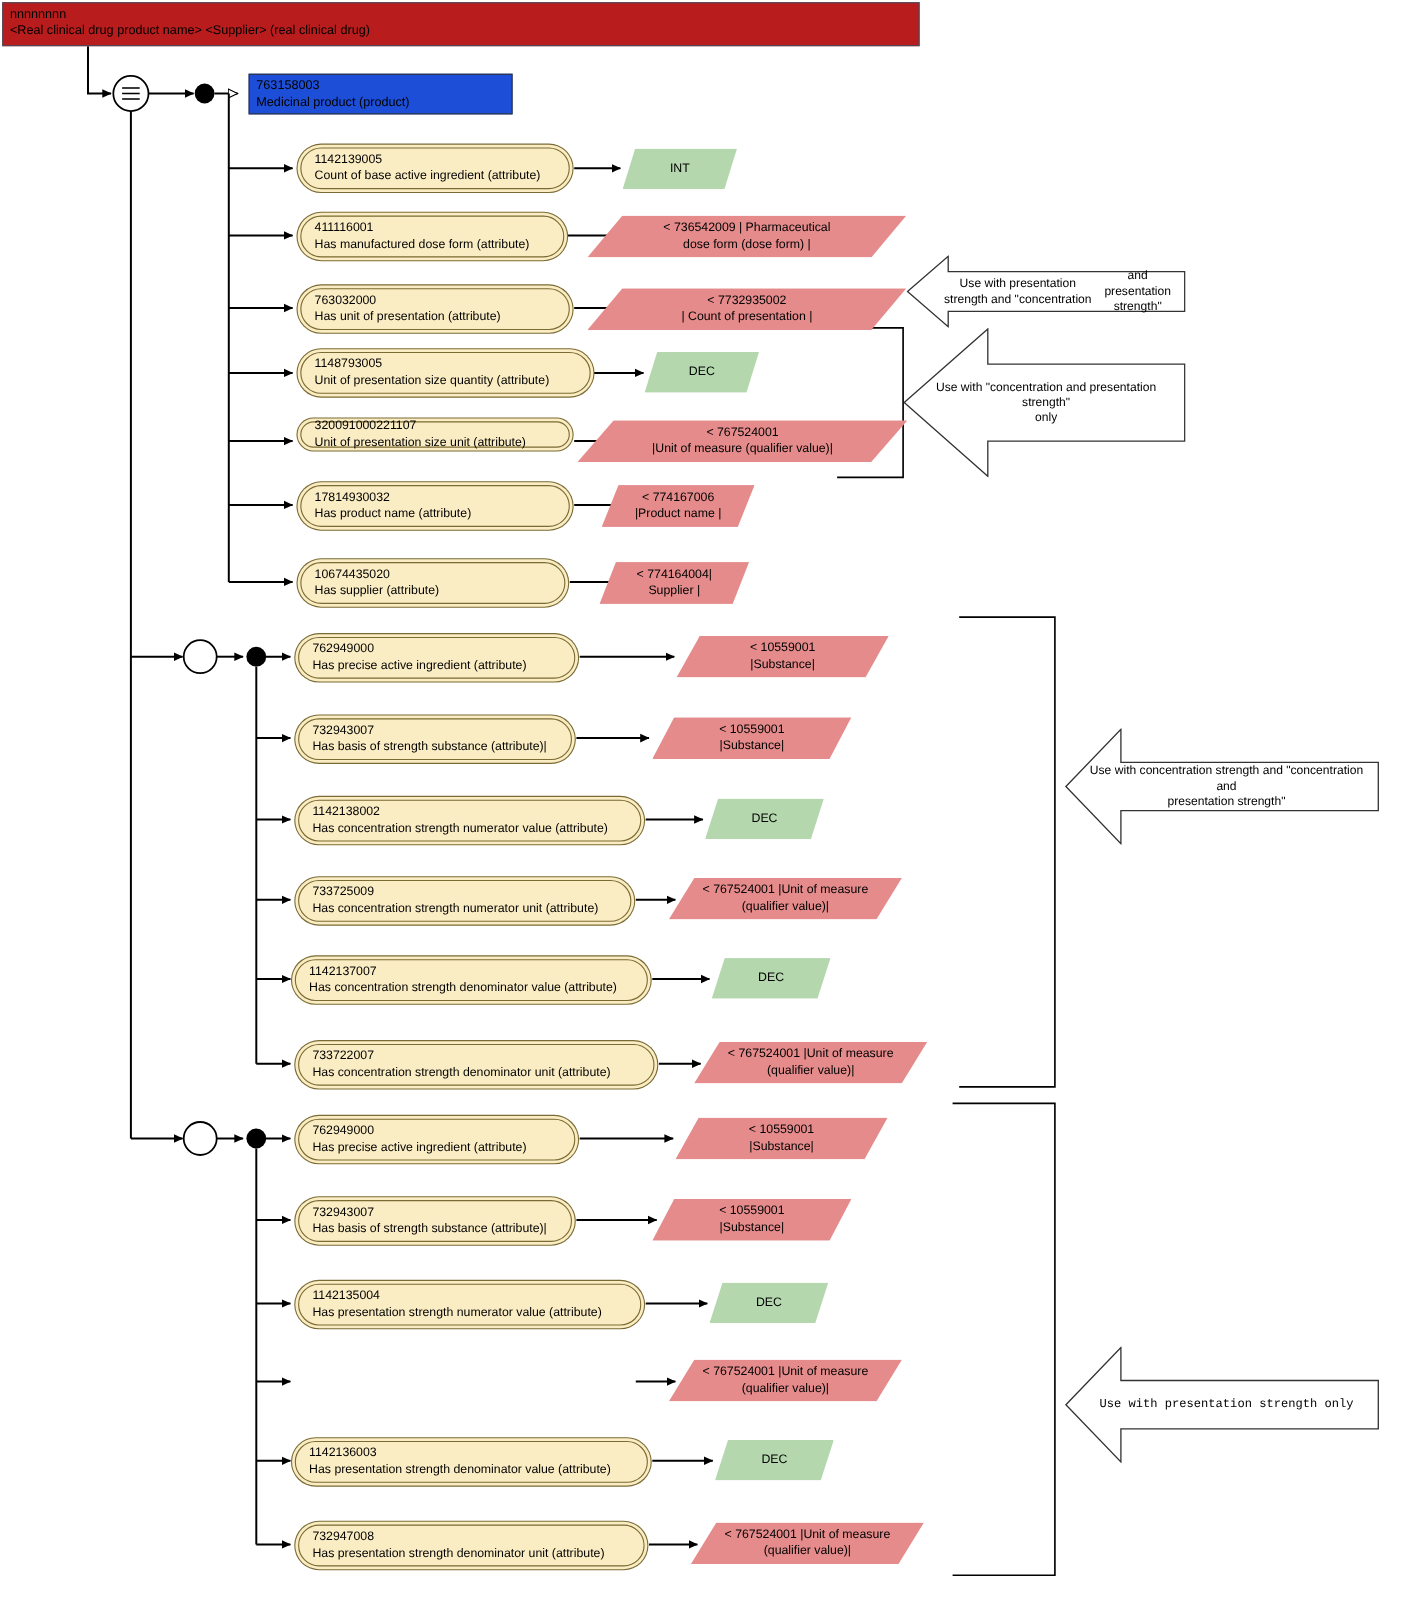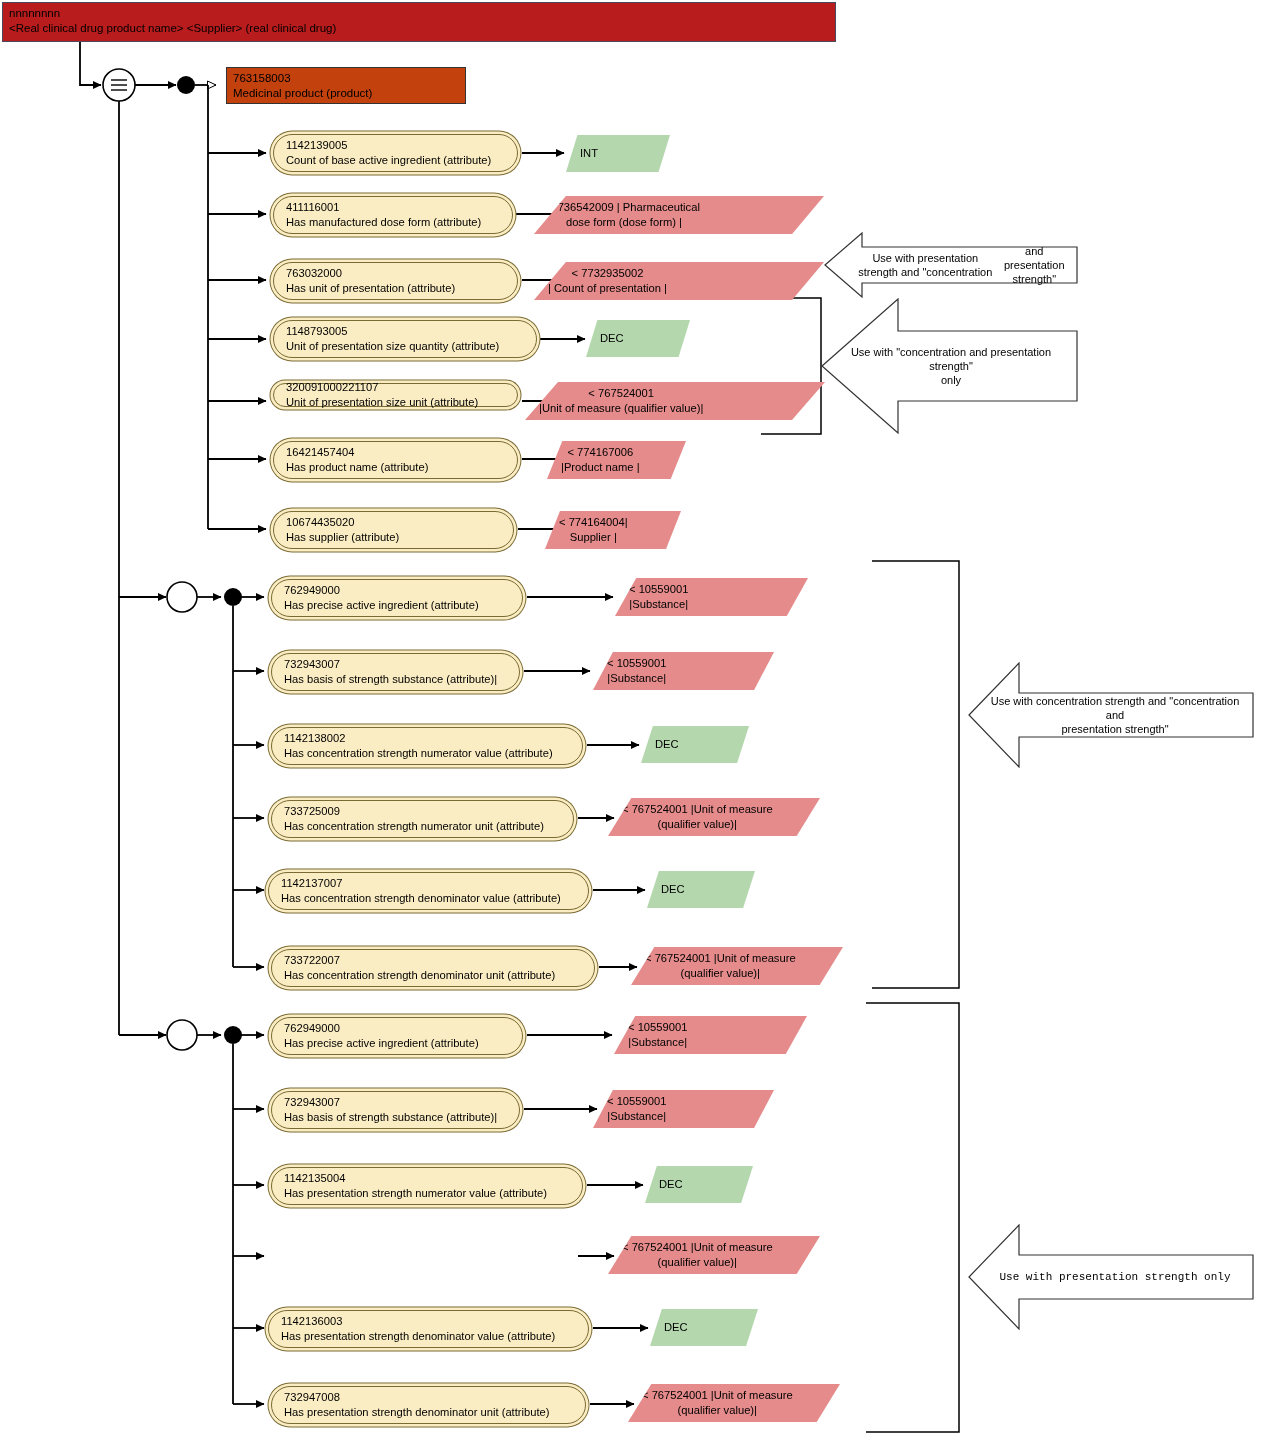--- a/index.html
+++ b/index.html
@@ -30,21 +30,21 @@
     border: 1.5px solid #4a4a5c;
     box-sizing: border-box;
     padding: 3px 6px;
     font-size: 11.5px;
     line-height: 15px;
     color: #000;
   }
   
   .concept-box {
     position: absolute;
-    background: #c2410c;
+    background: #1d4ed8;
     border: 1px solid #333;
     box-sizing: border-box;
     padding: 3px 6px;
     font-size: 11.5px;
     line-height: 15px;
   }
   
   .attr-box {
     position: absolute;
     background: #fbedc3;
@@ -60,21 +60,21 @@
     justify-content: center;
   }
   .attr-box .code { display: block; }
   .attr-box .term { display: block; }
   
   .range {
     position: absolute;
     box-sizing: border-box;
     display: flex;
     align-items: center;
-    justify-content: flex-start;
+    justify-content: center;
     text-align: center;
     font-size: 11.2px;
     line-height: 15px;
     padding: 0 14px;
     clip-path: polygon(11% 0%, 100% 0%, 89% 100%, 0% 100%);
   }
   .range .inner {
     position: relative;
     z-index: 2;
   }
@@ -221,21 +221,21 @@
   </div>
   <div class="attr-box" style="left:273px; top:320px; width:264px; height:38px;">
     <span class="code">1148793005</span>
     <span class="term">Unit of presentation size quantity (attribute)</span>
   </div>
   <div class="attr-box" style="left:273px; top:383px; width:245px; height:24px;">
     <span class="code">320091000221107</span>
     <span class="term">Unit of presentation size unit (attribute)</span>
   </div>
   <div class="attr-box" style="left:273px; top:441px; width:245px; height:38px;">
-    <span class="code">16421457404</span>
+    <span class="code">17814930032</span>
     <span class="term">Has product name (attribute)</span>
   </div>
   <div class="attr-box" style="left:273px; top:511px; width:241px; height:38px;">
     <span class="code">10674435020</span>
     <span class="term">Has supplier (attribute)</span>
   </div>
 
   <div class="range green" style="left:566px; top:135px; width:104px; height:37px;">
     <span class="inner">INT</span>
   </div>

